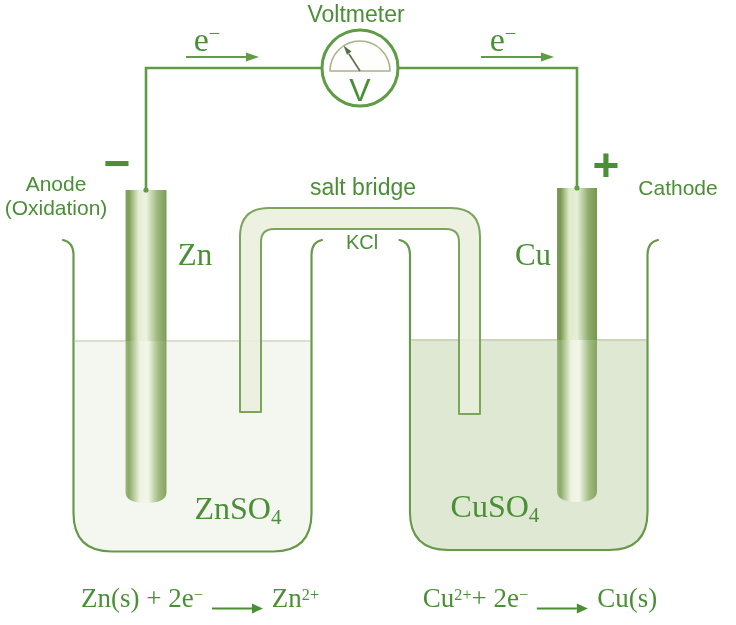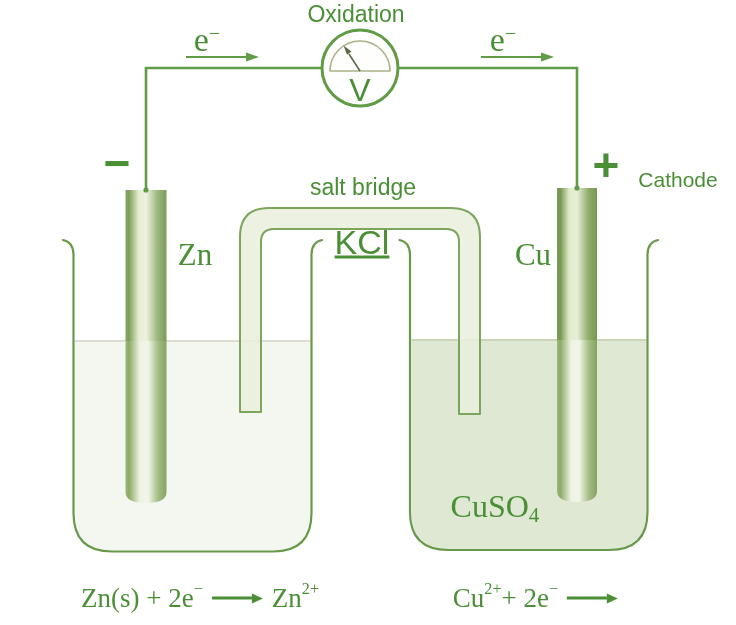--- a/index.html
+++ b/index.html
@@ -20,21 +20,21 @@
   }
   .sans{font-family:"Liberation Sans", sans-serif;}
   .serif{font-family:"Liberation Serif", serif;}
   .sup{font-size:60%;position:relative;top:-0.55em;letter-spacing:0;}
   .sub{font-size:66%;position:relative;top:0.24em;}
   .sign{font-weight:bold;font-size:46px;line-height:1;}
   .two-line{line-height:24px;font-size:21px;}
   .equation{
     font-family:"Liberation Serif", serif;
     font-size:27px;
-    display:flex;align-items:center;justify-content:center;
+    display:flex;align-items:flex-end;justify-content:center;
   }
   .eq-arrow{display:inline-flex;align-items:center;margin:0 9px;}
   .eq-arrow .shaft{display:inline-block;width:40px;height:2.6px;background:#4a8f35;}
   .eq-arrow .head{
     display:inline-block;width:0;height:0;
     border-left:11px solid #4a8f35;
     border-top:5px solid transparent;
     border-bottom:5px solid transparent;
   }
 </style>
@@ -96,45 +96,50 @@
     <path d="M 330,71 A 30,30 0 0 1 390,71 Z" fill="#fefefc" stroke="#a9b288" stroke-width="1.6" stroke-linejoin="round"></path>
     <line x1="360" y1="71" x2="349" y2="54" stroke="#5a6b47" stroke-width="1.6"></line>
     <polygon points="343.5,45.5 351.5,51.5 347,54.8" fill="#5a6b47"></polygon>
 
     <line x1="186" y1="57" x2="246" y2="57" stroke="#5f9c45" stroke-width="2.2"></line>
     <polygon points="246,52.5 259,57 246,61.5" fill="#5f9c45"></polygon>
     <line x1="481" y1="57" x2="541" y2="57" stroke="#5f9c45" stroke-width="2.2"></line>
     <polygon points="541,52.5 554,57 541,61.5" fill="#5f9c45"></polygon>
   </svg>
 
-  <div class="lbl sans" style="left:356px;top:14px;font-size:23px;">Oxidation</div>
+  <div class="lbl sans" style="left:356px;top:14px;font-size:23px;">Voltmeter</div>
 
   <div class="lbl sans" style="left:360px;top:90px;font-size:32px;">V</div>
 
   <div class="lbl serif" style="left:207px;top:40px;font-size:34px;"><span>e</span><span class="sup">−</span></div>
 
   <div class="lbl serif" style="left:503px;top:40px;font-size:34px;"><span>e</span><span class="sup">−</span></div>
 
   <div class="lbl sans sign" style="left:117px;top:163px;">−</div>
 
   <div class="lbl sans sign" style="left:606px;top:165px;">+</div>
 
+  <div class="lbl sans two-line" style="left:56px;top:196px;">
+    <div>Anode</div>
+    <div>(Oxidation)</div>
+  </div>
 
-  <div class="lbl sans two-line" style="left:678px;top:180px;">
+  <div class="lbl sans two-line" style="left:678px;top:188px;">
     <div>Cathode</div>
   </div>
 
   <div class="lbl serif" style="left:195px;top:255px;font-size:31px;">Zn</div>
 
   <div class="lbl serif" style="left:533px;top:255px;font-size:31px;">Cu</div>
 
   <div class="lbl sans" style="left:363px;top:187px;font-size:23px;">salt bridge</div>
 
-  <div class="lbl sans" style="left:362px;top:242px;font-size:34px;text-decoration:underline;">KCl</div>
+  <div class="lbl sans" style="left:362px;top:242px;font-size:20px;">KCl</div>
 
+  <div class="lbl serif" style="left:238px;top:508px;font-size:32px;"><span>ZnSO</span><span class="sub">4</span></div>
 
   <div class="lbl serif" style="left:495px;top:506px;font-size:32px;"><span>CuSO</span><span class="sub">4</span></div>
 
   <div class="lbl equation" style="left:200px;top:598px;">
     <span>Zn(s) + 2e</span>
       <span class="sup">−</span>
       <span class="eq-arrow">
         <span class="shaft"></span>
         <span class="head"></span>
       </span>
@@ -144,15 +149,16 @@
 
   <div class="lbl equation" style="left:540px;top:598px;">
     <span>Cu</span>
       <span class="sup">2+</span>
       <span> + 2e</span>
       <span class="sup">−</span>
       <span class="eq-arrow">
         <span class="shaft"></span>
         <span class="head"></span>
       </span>
+      <span>Cu(s)</span>
   </div>
 
 </div>
 
 </body></html>

